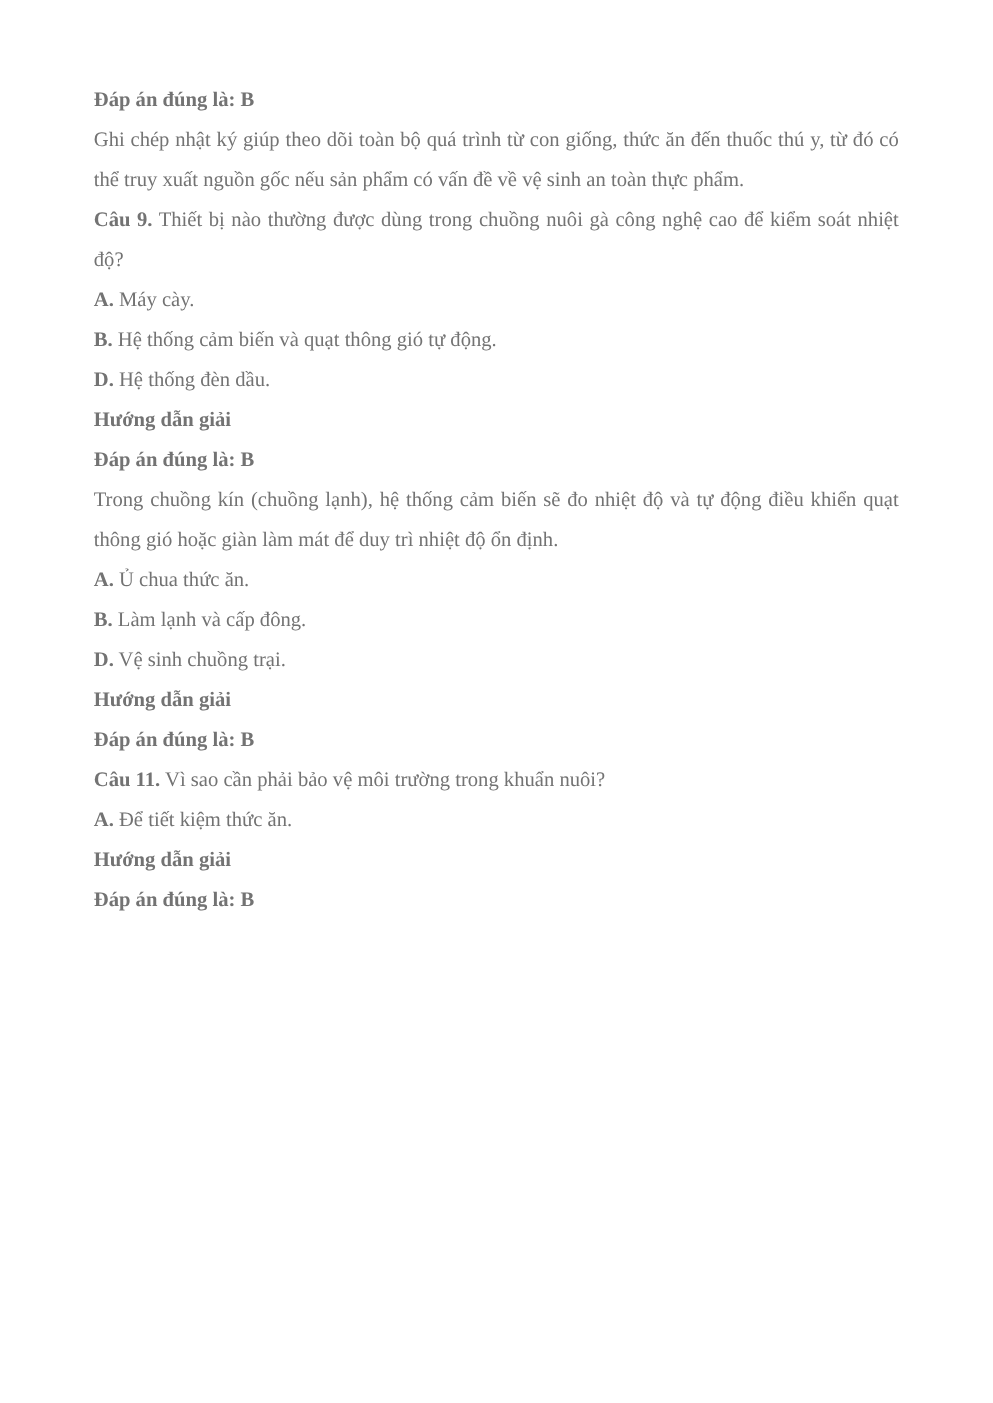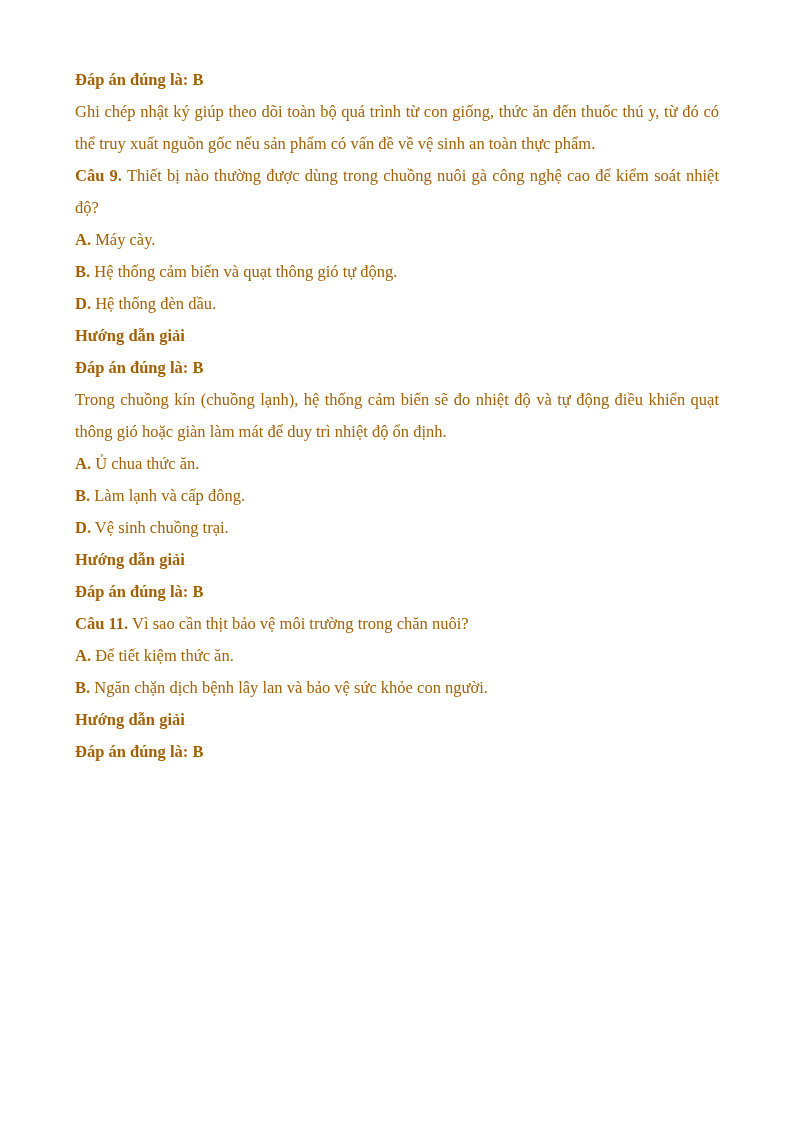--- a/index.html
+++ b/index.html
@@ -9,21 +9,21 @@
     background: #ffffff;
     overflow: hidden;
   }
   .page {
     width: 794px;
     height: 1122px;
     background: #ffffff;
     padding: 64px 75px 0 75px;
     font-family: "Liberation Serif", "DejaVu Serif", serif;
     font-size: 16.5px;
-    color: #a16207;
+    color: #737373;
   }
   .para {
     line-height: 32px;
     text-align: justify;
     text-justify: inter-word;
   }
   .para span.bold {
     font-weight: bold;
   }
 </style>
@@ -39,19 +39,18 @@
       <p class="para"><span class="bold">B.</span><span> Hệ thống cảm biến và quạt thông gió tự động.</span></p>
       <p class="para"><span class="bold">D.</span><span> Hệ thống đèn dầu.</span></p>
       <p class="para"><span class="bold">Hướng dẫn giải</span></p>
       <p class="para"><span class="bold">Đáp án đúng là: B</span></p>
       <p class="para"><span>Trong chuồng kín (chuồng lạnh), hệ thống cảm biến sẽ đo nhiệt độ và tự động điều khiển quạt thông gió hoặc giàn làm mát để duy trì nhiệt độ ổn định.</span></p>
       <p class="para"><span class="bold">A.</span><span> Ủ chua thức ăn.</span></p>
       <p class="para"><span class="bold">B.</span><span> Làm lạnh và cấp đông.</span></p>
       <p class="para"><span class="bold">D.</span><span> Vệ sinh chuồng trại.</span></p>
       <p class="para"><span class="bold">Hướng dẫn giải</span></p>
       <p class="para"><span class="bold">Đáp án đúng là: B</span></p>
-      <p class="para"><span class="bold">Câu 11.</span><span> Vì sao cần thịt bảo vệ môi trường trong chăn nuôi?</span></p>
+      <p class="para"><span class="bold">Câu 11.</span><span> Vì sao cần phải bảo vệ môi trường trong khuẩn nuôi?</span></p>
       <p class="para"><span class="bold">A.</span><span> Để tiết kiệm thức ăn.</span></p>
-      <p class="para"><span class="bold">B.</span><span> Ngăn chặn dịch bệnh lây lan và bảo vệ sức khỏe con người.</span></p>
       <p class="para"><span class="bold">Hướng dẫn giải</span></p>
       <p class="para"><span class="bold">Đáp án đúng là: B</span></p>
     </div>
 </div>
 
 </body></html>

